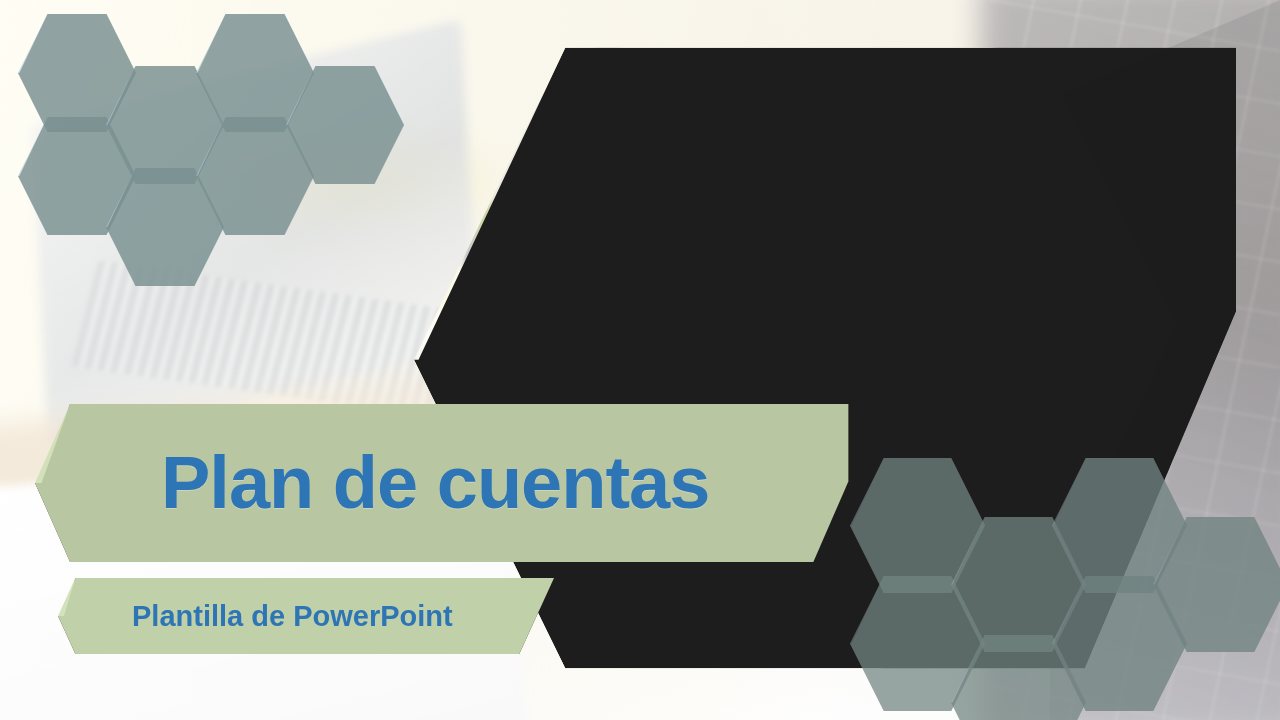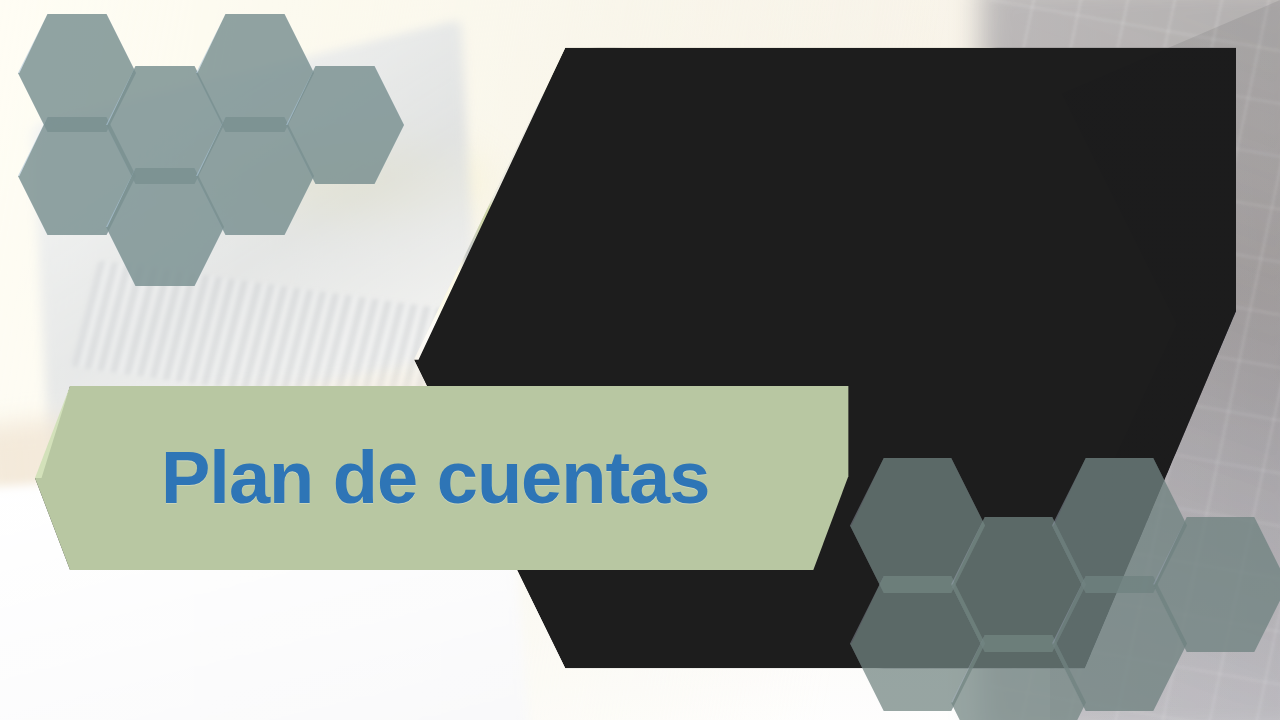--- a/index.html
+++ b/index.html
@@ -241,21 +241,21 @@
   
   .dark-wedge{
     position:absolute;left:1050px;top:0;width:230px;height:720px;
     clip-path:polygon(5% 13%, 100% 0%, 100% 100%, 0% 100%, 0% 83%, 55% 45%);
     background:linear-gradient(120deg,rgba(18,18,24,.10),rgba(10,10,16,.05));
     pointer-events:none;
   }
 
   
   .title-banner{
-    position:absolute;left:35px;top:386px;width:815px;height:184px;
+    position:absolute;left:35px;top:404px;width:815px;height:158px;
   }
   .title-banner .fill{
     position:absolute;inset:0;
     clip-path:polygon(4.3% 0%, 99.8% 0%, 99.8% 49%, 95.5% 100%, 4.3% 100%, 0% 50%);
     background:rgba(206,223,181,.88);
   }
   .title-banner .stroke{
     position:absolute;inset:0;
     clip-path:polygon(4.3% 0%, 99.8% 0%, 99.8% 49%, 95.5% 100%, 4.3% 100%, 0% 50%,
                       0.8% 50%, 4.6% 1.1%, 99.3% 1.1%, 99.3% 49%, 95.2% 98.9%, 4.6% 98.9%, 0.8% 50%);
@@ -402,14 +402,19 @@
     <div class="hex hex-grey" style="left:303px;top:87px;width:135px;height:135px;"></div>
     <div class="hex-outline" style="left:303px;top:87px;width:135px;height:135px;"></div>
   </div>
 
   <div class="title-banner">
     <div class="stroke"></div>
     <div class="fill"></div>
     <div class="title-text">Plan de cuentas</div>
   </div>
 
+  <div class="subtitle-banner">
+    <div class="stroke"></div>
+    <div class="fill"></div>
+    <div class="subtitle-text">Plantilla de PowerPoint</div>
+  </div>
 
 </div>
 
 </body></html>

